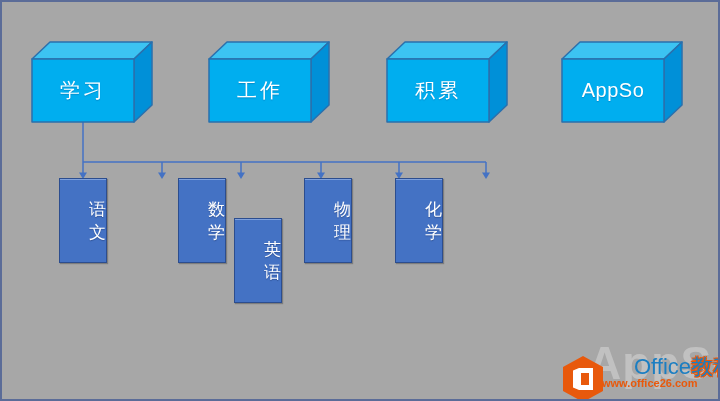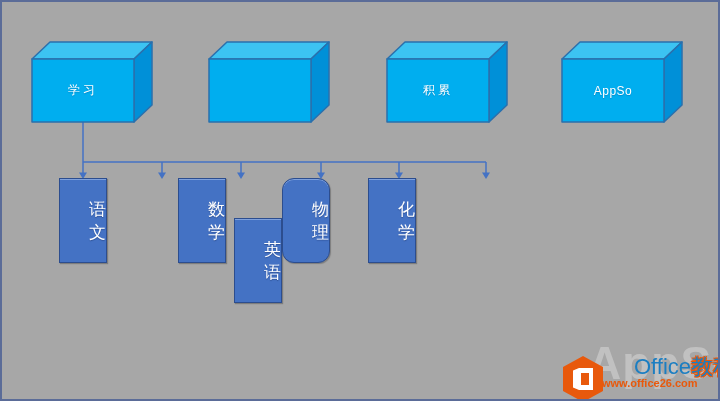--- a/index.html
+++ b/index.html
@@ -12,42 +12,42 @@
     overflow:hidden;
     font-family:"Liberation Sans","DejaVu Sans",sans-serif;
   }
   .layer{position:absolute;left:0;top:0;width:720px;height:401px;}
   svg{display:block;}
 
   
   .cube-label{
     position:absolute;top:57px;width:102px;height:63px;
     display:flex;align-items:center;justify-content:center;
-    color:#fff;font-size:12px;letter-spacing:3px;
+    color:#fff;font-size:20px;letter-spacing:3px;
     text-shadow:0 1px 1px rgba(0,80,140,.35);
     pointer-events:none;
   }
   .cube-label.latin{letter-spacing:.5px;}
   .cl-1{left:30px;} .cl-2{left:207px;} .cl-3{left:385px;text-align:center;} .cl-4{left:560px;}
 
   
   .child{
     position:absolute;top:176px;width:48px;height:85px;
     box-sizing:border-box;
     background:#4472c4;
     border:1px solid #2c4d8e;
     box-shadow:inset 0 1px 0 #7fa1dc, 1px 1px 1px rgba(0,0,0,.25);
     display:flex;align-items:center;justify-content:center;padding-left:29px;
   }
   .child span{
     color:#fff;font-size:17px;letter-spacing:2px;margin-right:-2px;
     text-shadow:0 1px 1px rgba(20,40,90,.4);
   }
   .ch-1{left:57px;} .ch-2{left:136px;margin-left:40px;} .ch-3{left:232px;margin-top:40px;}
-  .ch-4{left:280px;border-radius:12px;} .ch-5{left:366px;} .ch-6{left:460px;}
+  .ch-4{left:302px;} .ch-5{left:393px;} .ch-6{left:460px;}
 
   
   .wm-ghost{
     position:absolute;left:586px;top:338px;
     font-size:46px;font-weight:bold;line-height:1;
     color:rgba(255,255,255,.30);
     letter-spacing:1px;white-space:nowrap;
   }
   .wm-badge{
     position:absolute;left:561px;top:354px;width:40px;height:46px;
@@ -114,20 +114,21 @@
     </g>
 
     <g stroke="#2a70ad" stroke-width="1.5" stroke-linejoin="round">
       <polygon points="560,57 578,40 680,40 662,57" fill="#3cc3f2"></polygon>
       <polygon points="662,57 680,40 680,103 662,120" fill="#0090d8"></polygon>
       <rect x="560" y="57" width="102" height="63" fill="#00aeef"></rect>
     </g>
   </svg>
 
   <div class="cube-label cl-1">学习</div>
+  <div class="cube-label cl-2">工作</div>
   <div class="cube-label cl-3">积累</div>
   <div class="cube-label cl-4 latin">AppSo</div>
 
   <div class="child ch-1">
     <span>语文</span>
   </div>
   <div class="child ch-2">
     <span>数学</span>
   </div>
   <div class="child ch-3">

